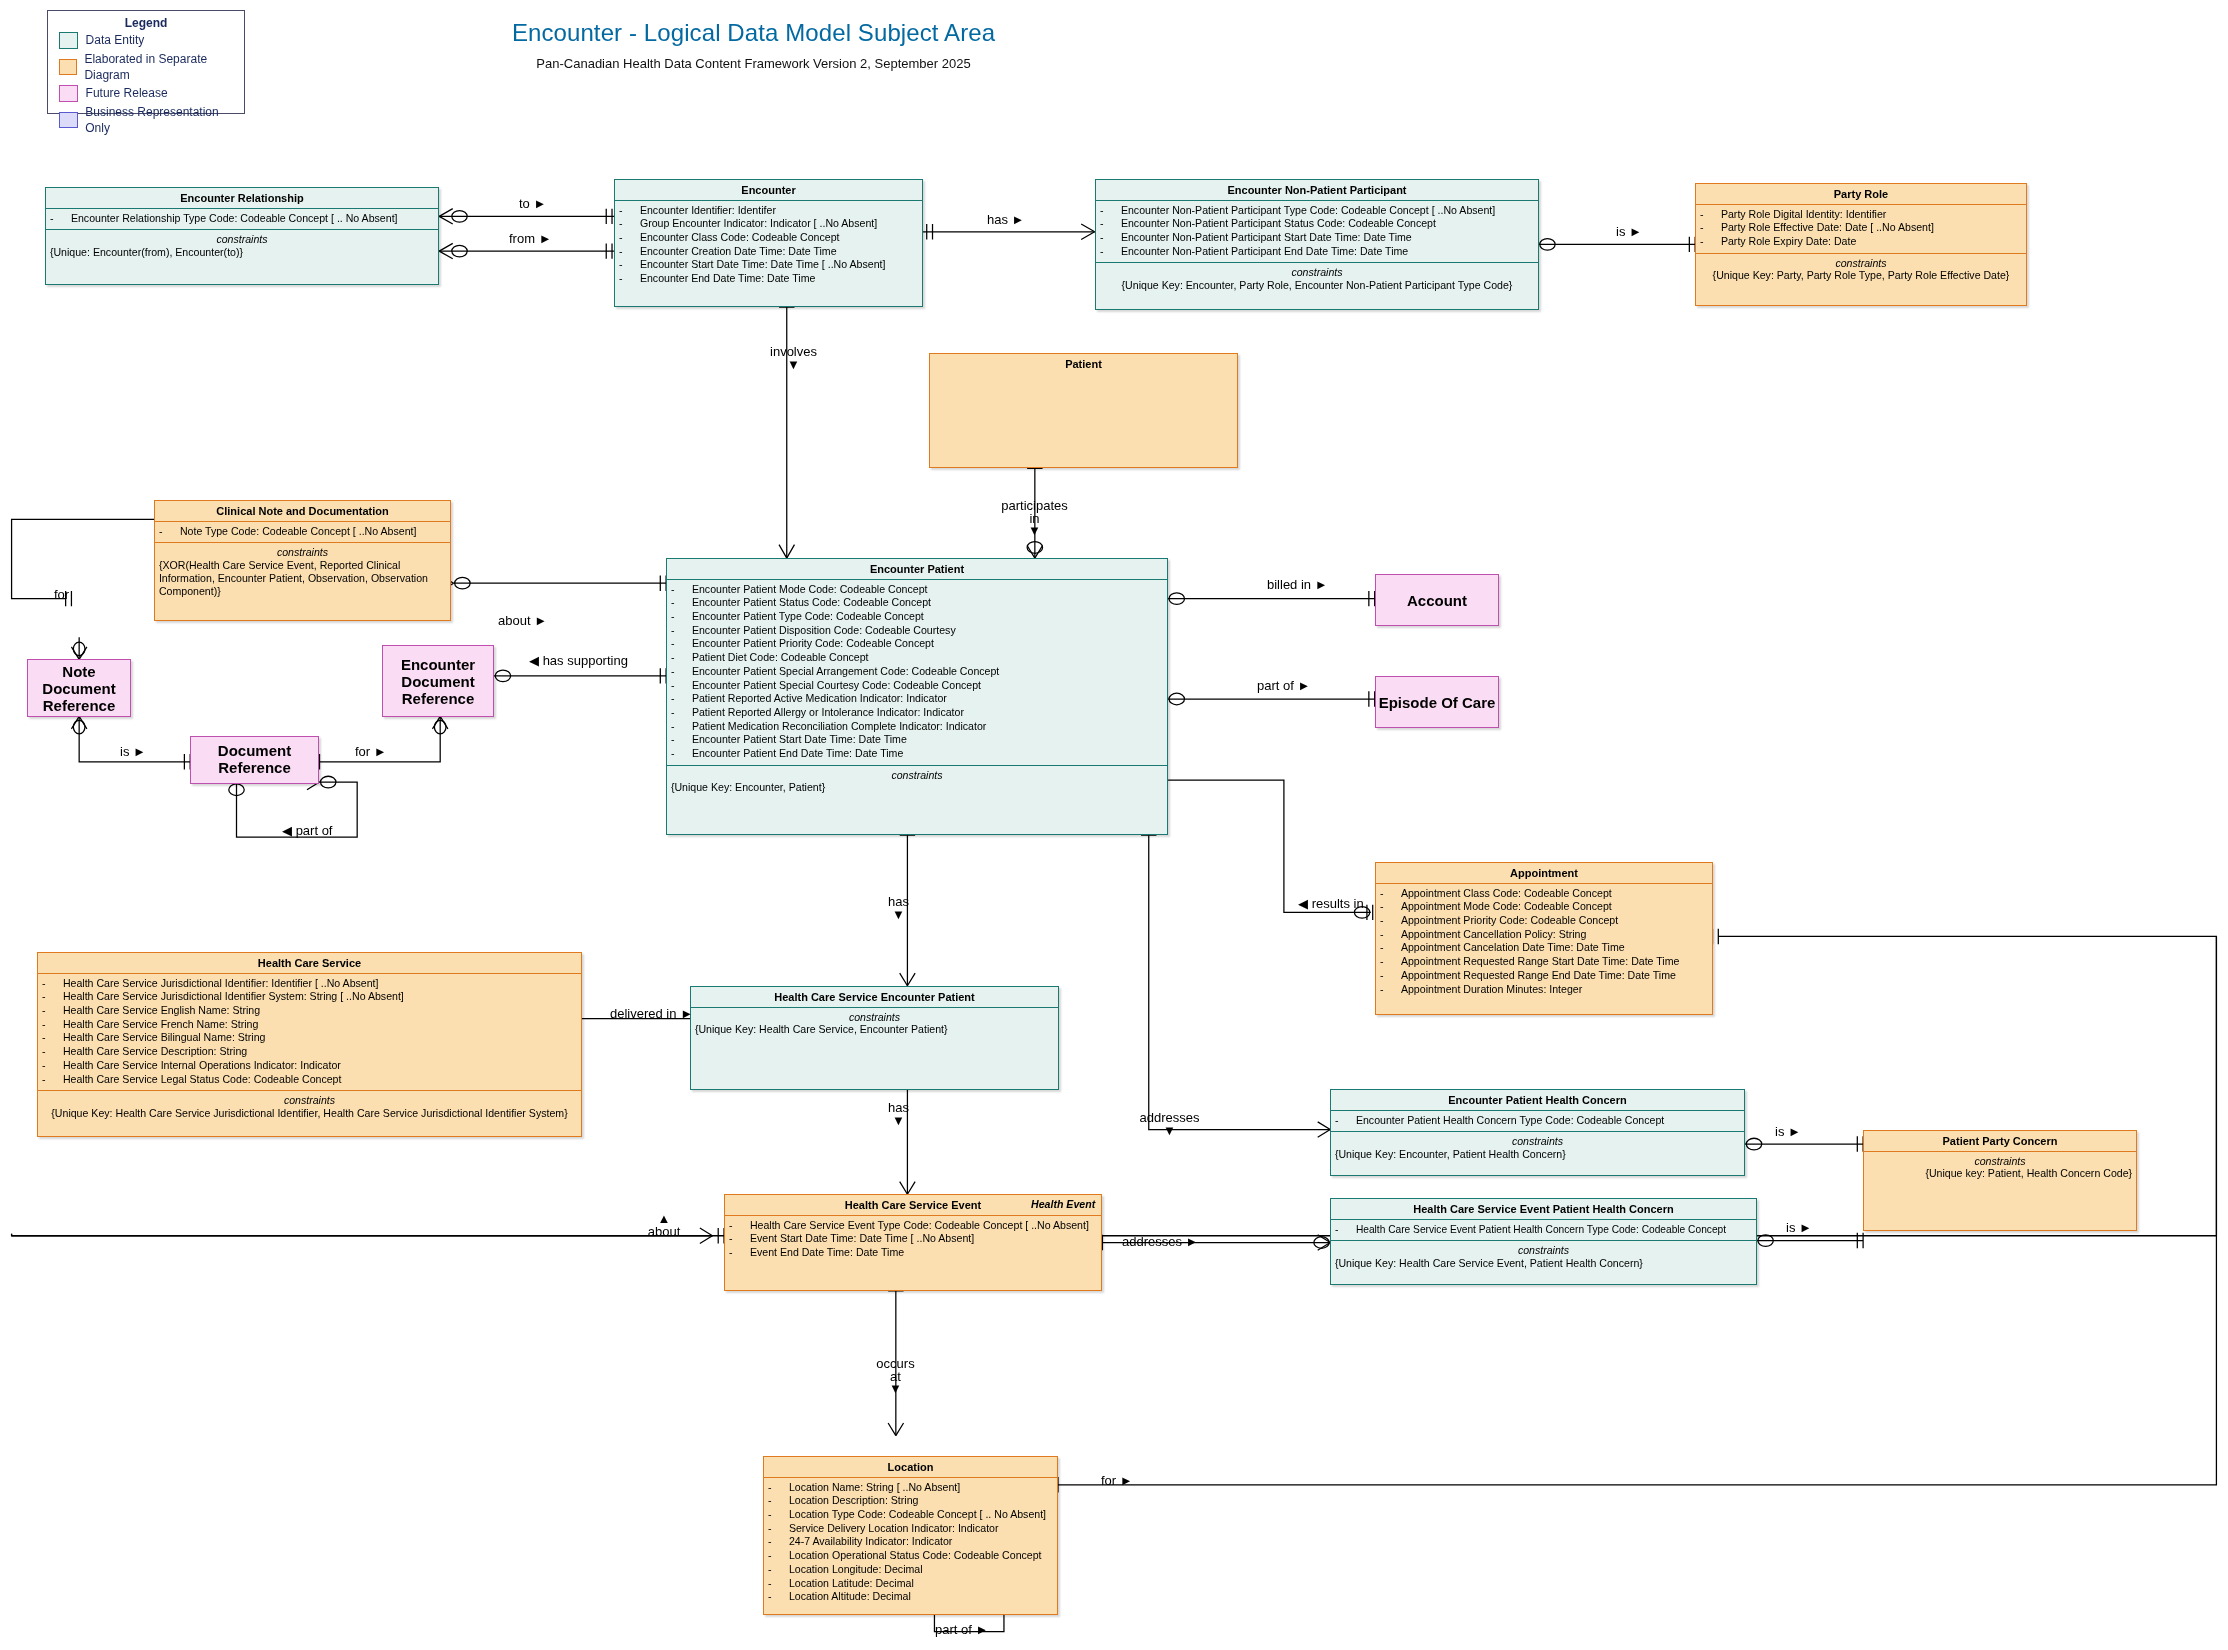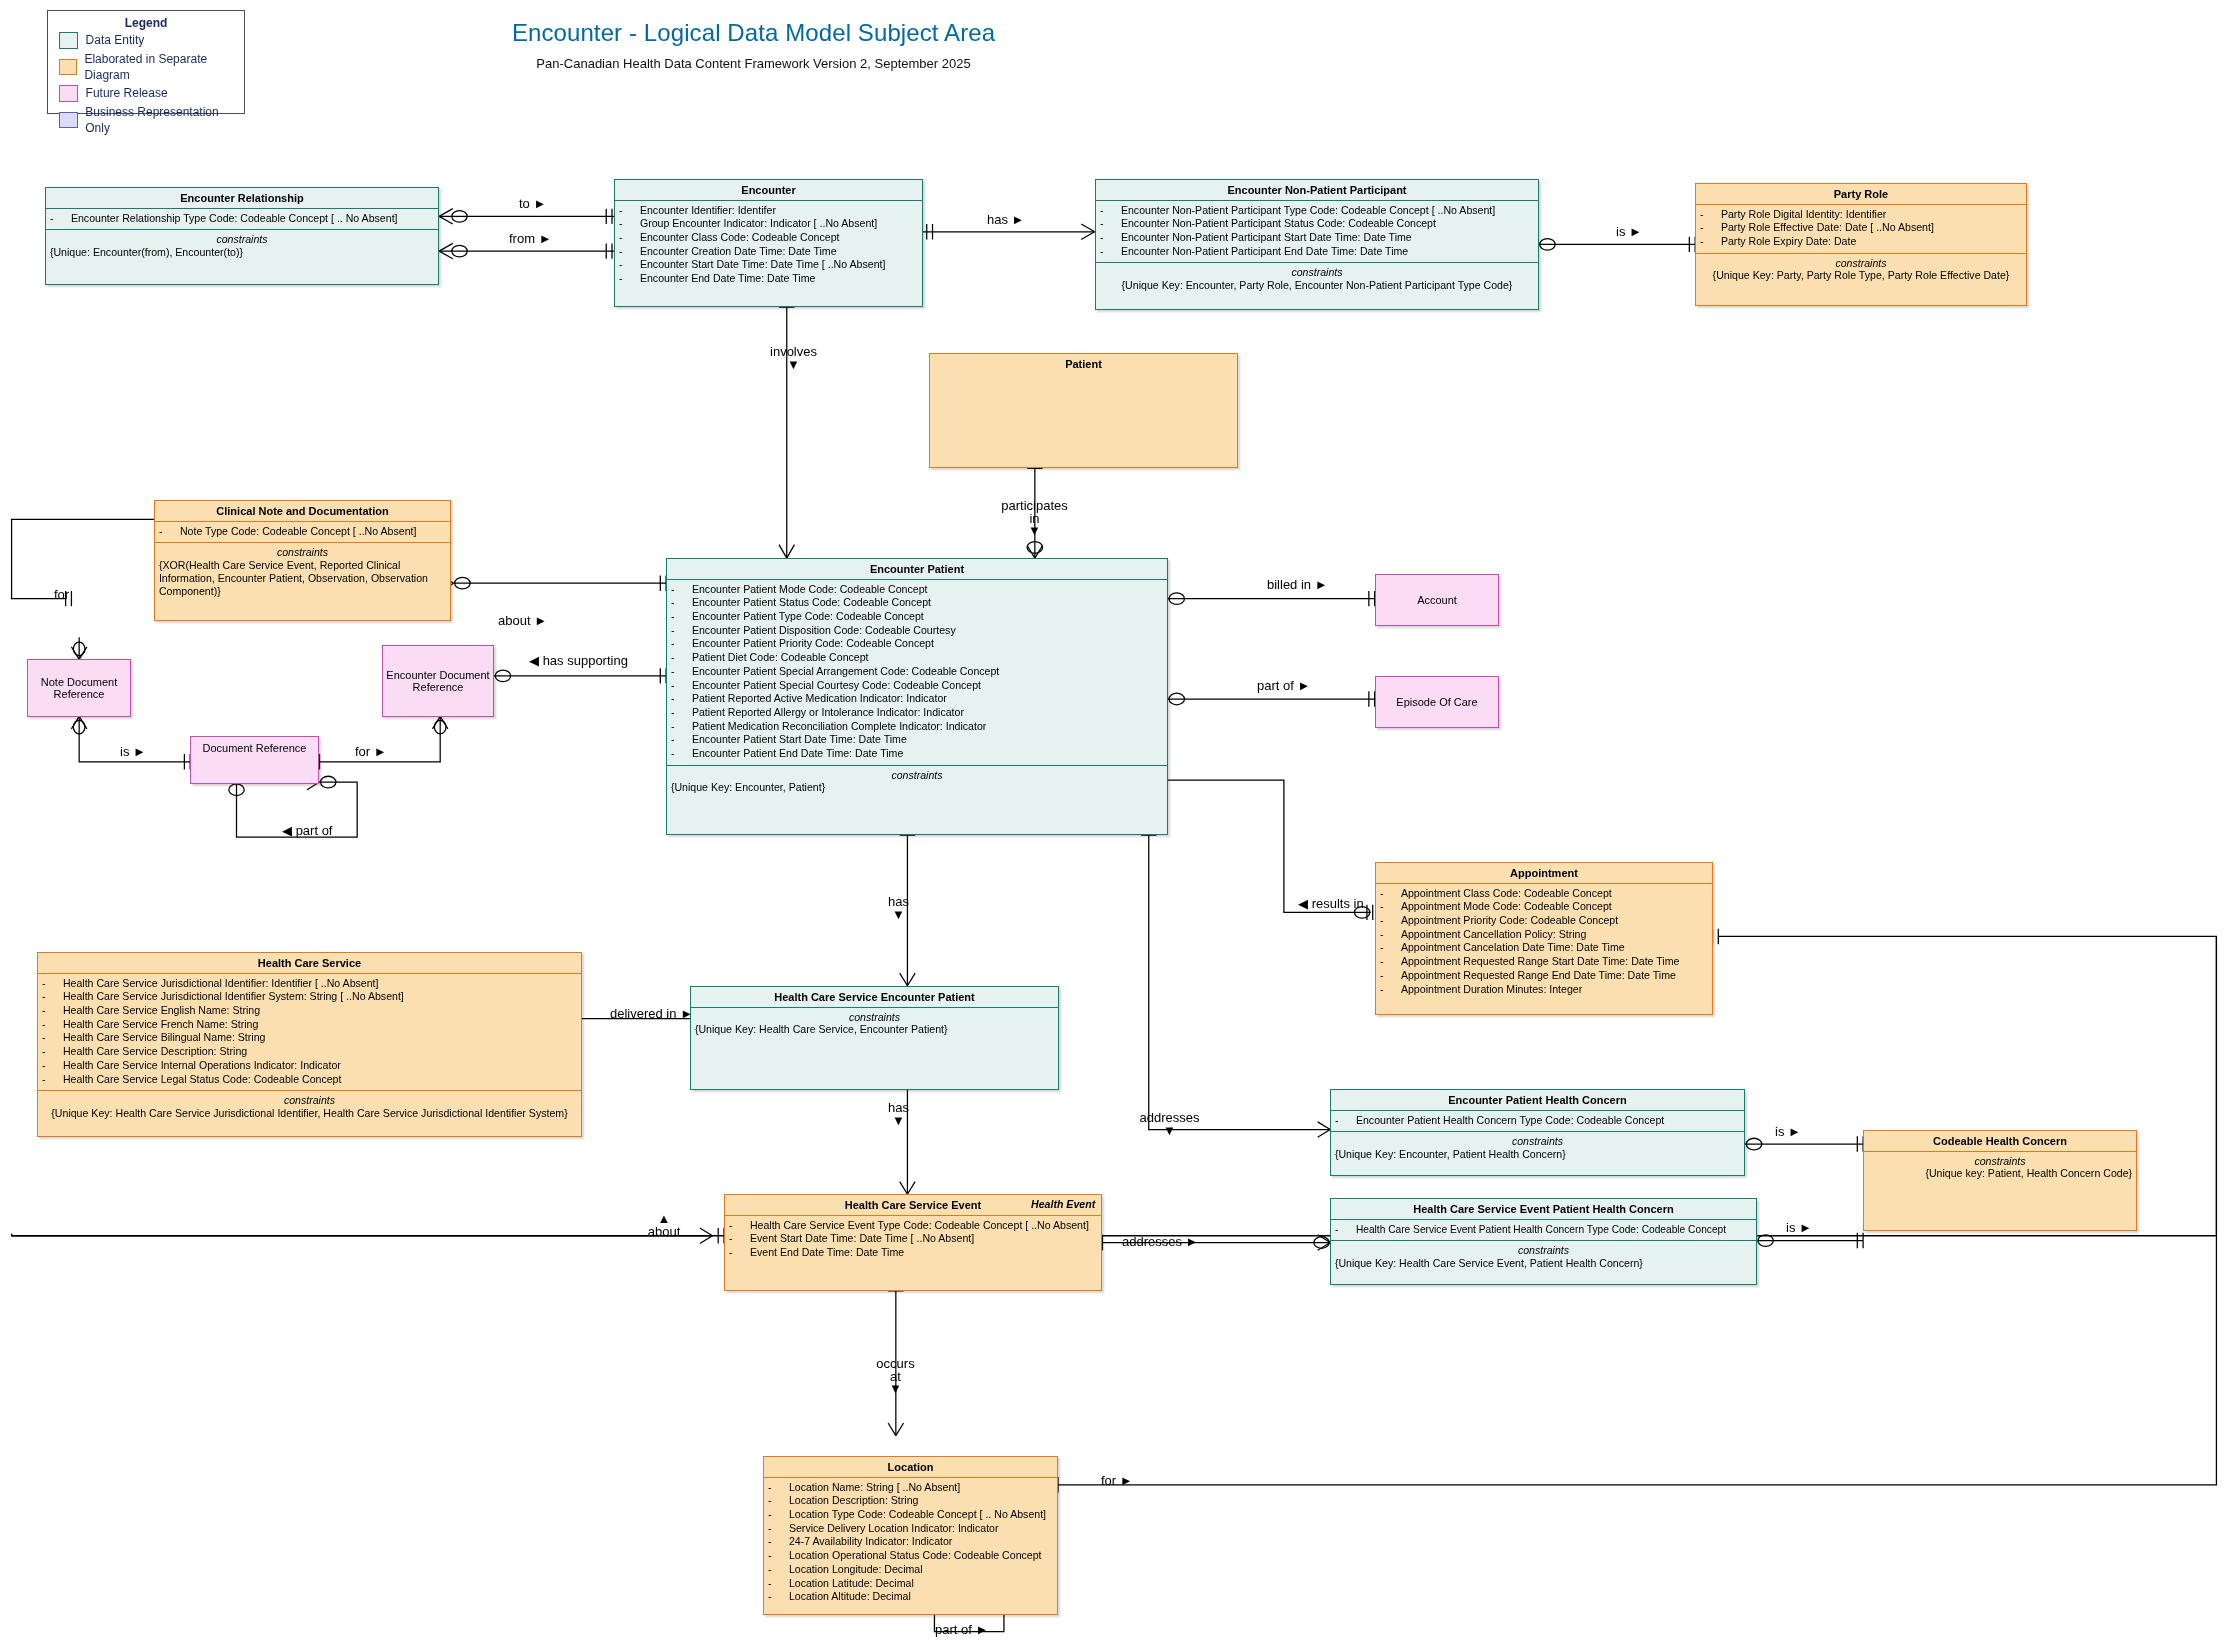--- a/index.html
+++ b/index.html
@@ -36,21 +36,21 @@
   .ent.orange>.ent-hdr{border-bottom-color:#e07a1f;}
   .ent-attrs{padding:2.9px 3.9px 3.9px 3.9px;border-bottom:1px solid #1a7a72;}
   .ent.orange>.ent-attrs{border-bottom-color:#e07a1f;}
   .attr{font-size:10.6px;line-height:13.7px;white-space:nowrap;display:flex;}
   .attr .dash{width:21px;flex:0 0 21px;}
   .ent-cons{padding:2.9px 3.9px 4.8px 3.9px;}
   .cons-word{text-align:center;font-size:10.6px;font-style:italic;line-height:12.6px;}
   .cons-text{font-size:10.6px;line-height:13px;}
   .stereo{position:absolute;right:5.8px;top:2.9px;font-size:10.6px;font-style:italic;}
   .hdr-only{display:flex;align-items:center;justify-content:center;height:100%;
-            font-weight:normal;font-size:11px;text-align:center;}
+            font-weight:bold;font-size:15px;text-align:center;}
 
   
   .rel{position:absolute;font-size:13px;color:#000;white-space:nowrap;line-height:12.6px;}
   .rel.c{text-align:center;}
 </style>
 </head>
 <body>
 
 <div id="canvas">
 
@@ -542,21 +542,21 @@
           <span>Encounter Patient Health Concern Type Code: Codeable Concept</span>
         </div>
     </div>
     <div class="ent-cons">
       <div class="cons-word">constraints</div>
       <div class="cons-text">{Unique Key: Encounter, Patient Health Concern}</div>
     </div>
   </div>
 
   <div class="ent orange" style="left:1863px;top:1130px;width:274px;height:101px;">
-    <div class="ent-hdr">Codeable Health Concern</div>
+    <div class="ent-hdr">Patient Party Concern</div>
     <div class="ent-cons">
       <div class="cons-word">constraints</div>
       <div class="cons-text" style="text-align:right">{Unique key: Patient, Health Concern Code}</div>
     </div>
   </div>
 
   <div class="ent orange" style="left:724px;top:1194px;width:378px;height:97px;">
     <div class="ent-hdr">
       <span class="stereo">Health Event</span>
       <span>Health Care Service Event</span>

